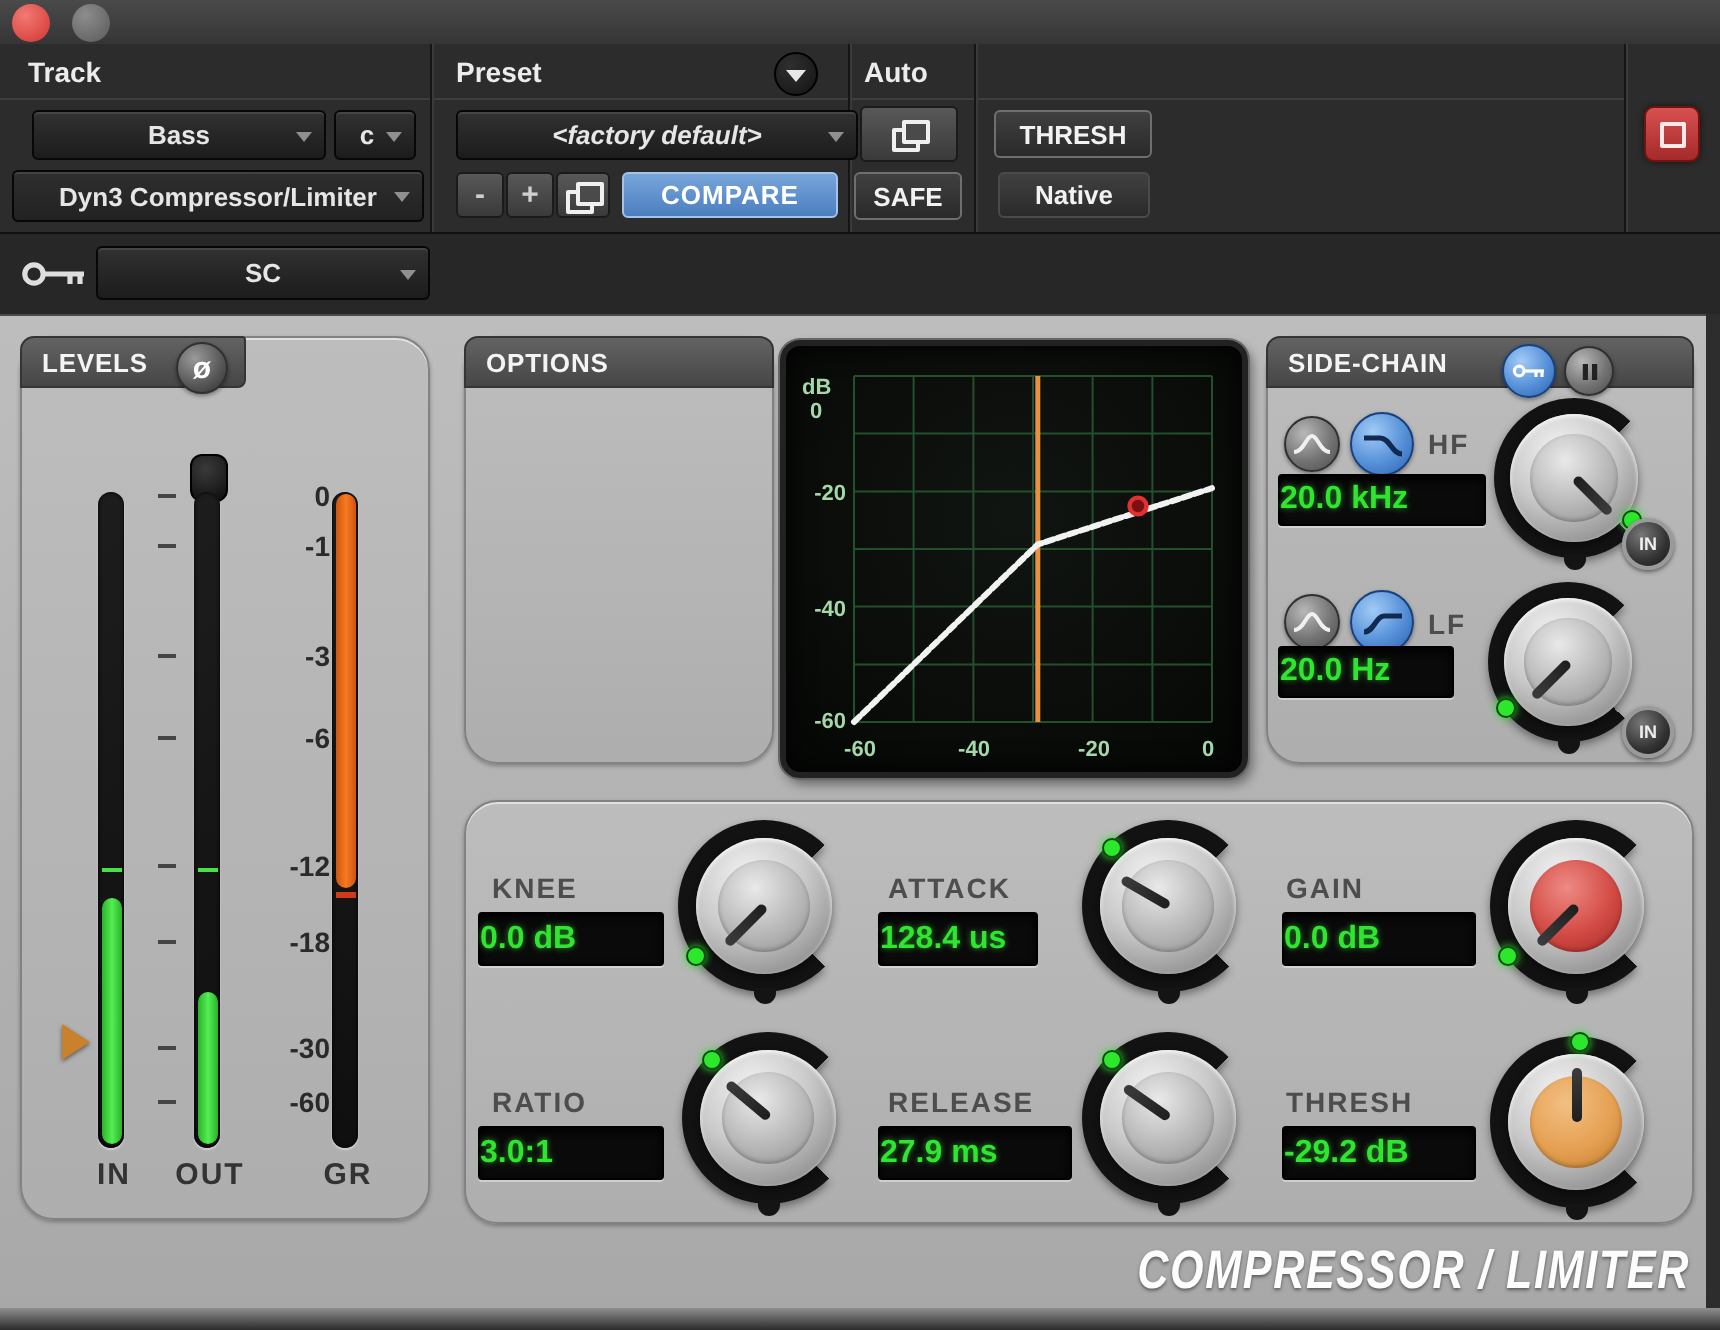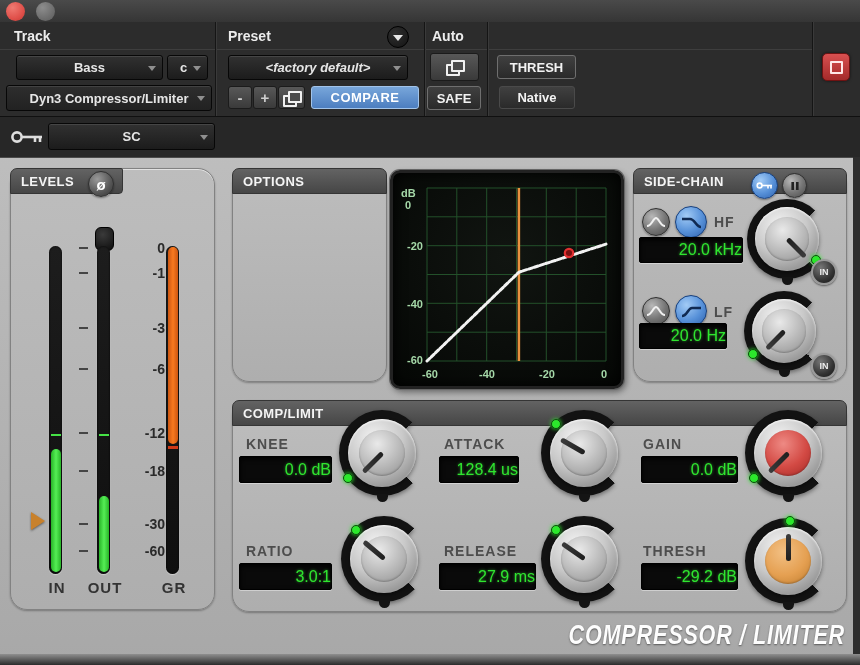--- a/index.html
+++ b/index.html
@@ -28,21 +28,21 @@
   .copy-ic i:nth-child(2){left:5px;top:0;background:#4a4a4a;}
   .circle-dd{position:absolute;width:20px;height:20px;border-radius:50%;background:radial-gradient(circle at 35% 30%,#2f2f2f,#141414);border:1px solid #000;display:flex;align-items:center;justify-content:center;}
   .circle-dd b{width:0;height:0;border-left:5px solid transparent;border-right:5px solid transparent;border-top:6px solid #e8e8e8;display:block;margin-top:2px;}
   
   .right-edge{position:absolute;left:853px;top:157px;width:7px;height:508px;background:#2d2d2d;}
   .bottom-strip{position:absolute;left:0;top:654px;width:860px;height:11px;background:linear-gradient(180deg,#8f8f8f,#2b2b2b);}
   .panel{position:absolute;background:linear-gradient(180deg,#bdbdbd,#aeaeae);border:1px solid #828282;border-radius:17px;box-shadow:inset 0 1px 0 rgba(255,255,255,.55),0 1px 2px rgba(0,0,0,.3);}
   .phead{position:absolute;left:-1px;top:-1px;height:26px;background:linear-gradient(180deg,#636363,#464646);border-radius:7px 7px 0 0;color:#f4f4f4;font-size:13px;font-weight:bold;letter-spacing:.4px;line-height:26px;padding-left:10px;box-sizing:border-box;border:1px solid #353535;}
   .phead.partial{border-radius:7px 2px 4px 0;}
   .plabel{position:absolute;color:#4d4d4d;font-weight:bold;font-size:14px;letter-spacing:1px;}
-  .lcd{position:absolute;background:#0a0a0a;border:1px solid #000;border-radius:2px;box-shadow:inset 0 2px 5px #000,0 1px 0 rgba(255,255,255,.4);color:#2fe52f;font-weight:normal;font-size:16px;display:flex;align-items:center;justify-content:flex-end;text-shadow:0 0 3px rgba(70,255,70,.55);box-sizing:border-box;}
+  .lcd{position:absolute;background:#0a0a0a;border:1px solid #000;border-radius:2px;box-shadow:inset 0 2px 5px #000,0 1px 0 rgba(255,255,255,.4);color:#2fe52f;font-weight:bold;font-size:16px;display:flex;align-items:center;justify-content:flex-start;text-shadow:0 0 3px rgba(70,255,70,.55);box-sizing:border-box;}
   
   .meter{position:absolute;width:13px;height:328px;background:linear-gradient(180deg,#1d1d1d,#0f0f0f);border-radius:7px;box-shadow:inset 0 0 2px #000,0 1px 1px rgba(255,255,255,.45);}
   .seg{position:absolute;left:1.5px;width:10px;border-radius:5px;}
   .seg.green{background:linear-gradient(90deg,#28b428,#55ee55,#28b428);}
   .seg.orange{background:linear-gradient(90deg,#cc5510,#f87a20,#cc5510);}
   .peakline{position:absolute;left:1.5px;width:10px;height:2px;background:#46e246;}
   .redline{position:absolute;left:1.5px;width:10px;height:3px;background:#d03a18;}
   .cap{position:absolute;background:radial-gradient(circle at 40% 30%,#3a3a3a,#0c0c0c);border:1px solid #000;border-radius:6px;}
   .tick{position:absolute;width:9px;height:2px;background:#454545;}
   .scale-num{position:absolute;width:42px;text-align:right;font-weight:bold;font-size:14px;color:#2a2a2a;}
@@ -105,21 +105,21 @@
     </div>
     <div class="dd" style="left:6px;top:63px;width:206px;height:26px;background:linear-gradient(180deg,#2e2e2e,#222)">
       <span>Dyn3 Compressor/Limiter</span>
         <i class="arr"></i>
     </div>
 
     <div class="hdr-label" style="left:228px;top:6px">Preset</div>
     <div class="circle-dd" style="left:387px;top:4px">
         <b></b>
       </div>
-    <div class="dd" style="left:228px;top:33px;width:180px;height:25px;font-style:italic">
+    <div class="dd" style="left:228px;top:33px;width:201px;height:25px;font-style:italic">
       <span>&lt;factory default&gt;</span>
         <i class="arr"></i>
     </div>
     <div class="btn sq" style="left:228px;top:64px;width:24px;height:23px">
         <span>-</span>
       </div>
     <div class="btn sq" style="left:253px;top:64px;width:24px;height:23px">
         <span>+</span>
       </div>
     <div class="btn sq" style="left:278px;top:64px;width:27px;height:23px">
@@ -318,21 +318,20 @@
       <div class="k-pointer"></div>
       <div class="k-led led-bl"></div>
       <div class="k-tab"></div>
     </div>
     <div class="rbtn darkc" style="left:177px;top:184px;width:26px;height:26px;z-index:3">
         <span>IN</span>
       </div>
   </div>
 
   <div class="panel" style="left:232px;top:400px;width:613px;height:210px">
-    <div class="phead" style="width:615px"><span>COMP/LIMIT</span></div>
 
     <div class="plabel" style="left:13px;top:35px">KNEE</div>
     <div class="lcd" style="left:6px;top:55px;width:93px;height:27px">
         <span>0.0 dB</span>
       </div>
     <div class="knob k86" style="left:106px;top:9px;--d:-135deg;z-index:2">
       <div class="k-ring"></div>
         <div class="k-face"></div>
         <div class="k-cap"></div>
         <div class="k-pointer"></div>

